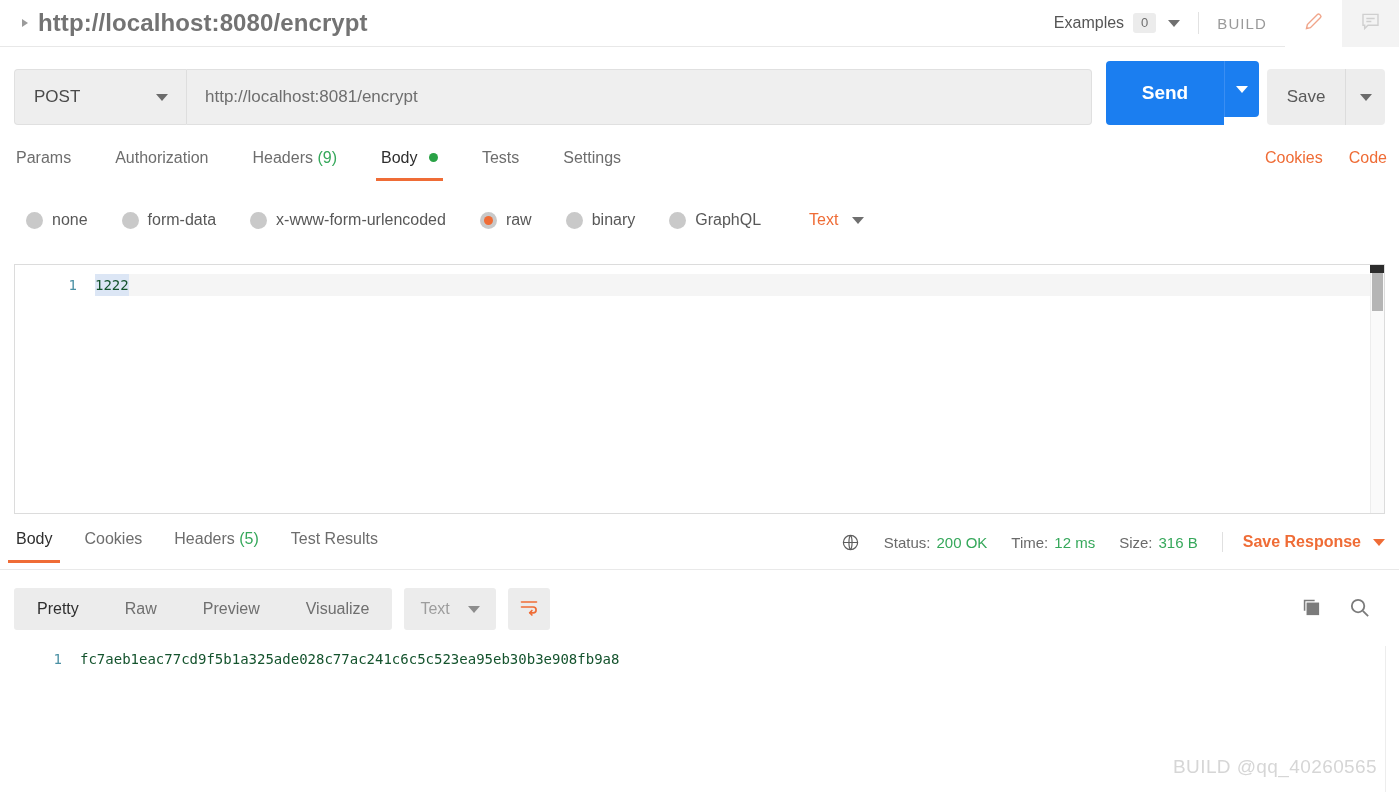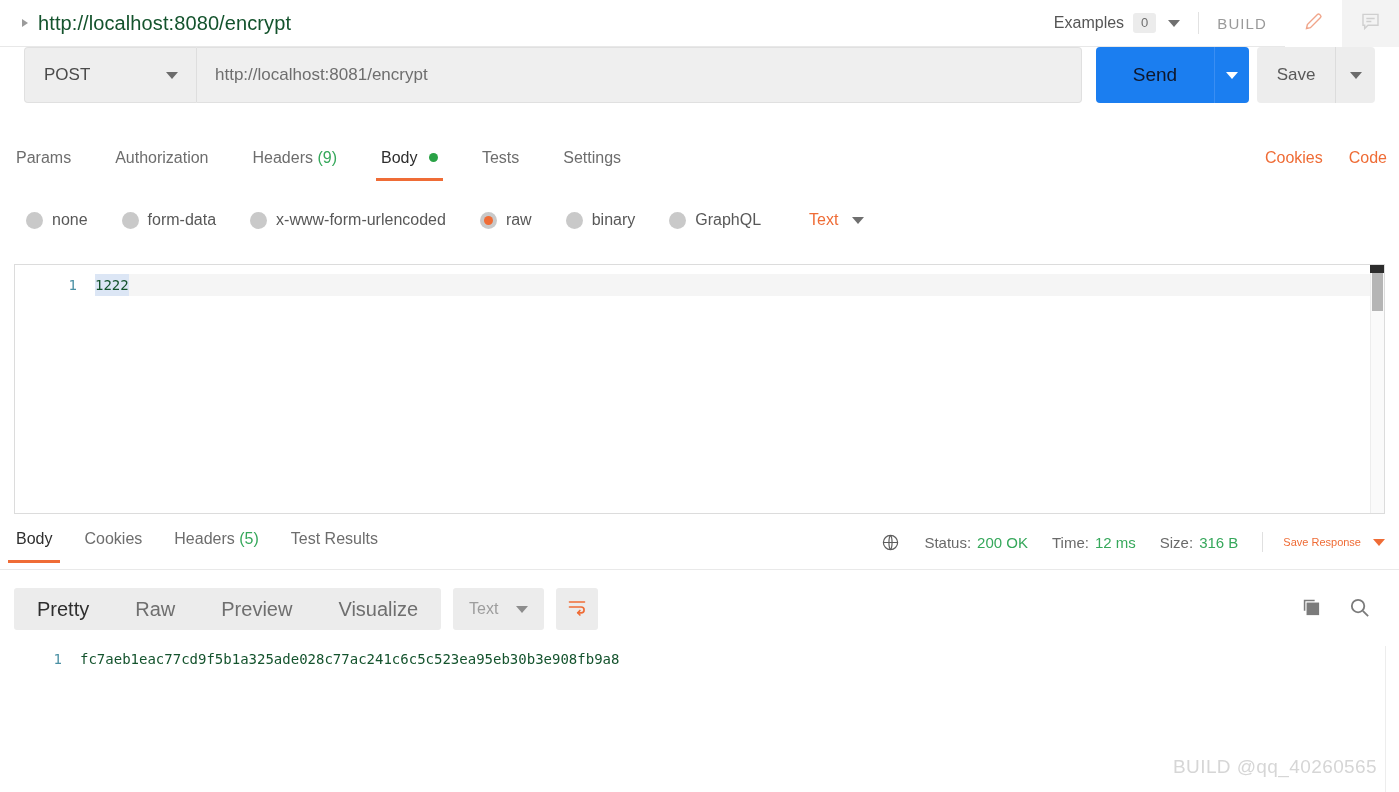--- a/index.html
+++ b/index.html
@@ -20,21 +20,21 @@
     border-bottom: 1px solid #e8e8e8;
     background: #fff;
   }
   .collapse-tri {
     width: 0; height: 0; margin-left: 22px; margin-right: 10px;
     border-left: 6px solid #9b9b9b;
     border-top: 4px solid transparent;
     border-bottom: 4px solid transparent;
     cursor: pointer;
   }
-  .req-title { font-size: 20px; font-weight: normal; color: #14532d; letter-spacing: 0.1px; }
+  .req-title { font-size: 24px; font-weight: bold; color: #737373; letter-spacing: 0.1px; }
   .tb-right { margin-left: auto; display: flex; align-items: center; height: 47px; }
   .examples-label { font-size: 16px; color: #555; }
   .examples-count {
     margin-left: 9px; background: #ececec; color: #6f6f6f; font-size: 13px;
     padding: 2px 8px; border-radius: 3px; line-height: 16px;
   }
   .caret-dn {
     width: 0; height: 0; margin-left: 12px;
     border-top: 7px solid #6f6f6f;
     border-left: 6px solid transparent;
@@ -46,21 +46,21 @@
   .icon-btn {
     width: 57px; height: 47px; display: flex; align-items: center; justify-content: center;
     cursor: pointer;
   }
   .icon-btn.white { background: #ffffff; margin-left: 18px; }
   .icon-btn.grey { background: #f3f3f3; }
 
   
   .urlrow {
     position: absolute; left: 0; top: 47px; width: 1399px; height: 78px;
-    display: flex; align-items: flex-start; padding: 0 24px;
+    display: flex; align-items: flex-end; padding: 0 14px;
   }
   .method-box {
     width: 172px; height: 56px; background: #eeeeee; border: 1px solid #e0e0e0;
     border-right: none;
     border-radius: 4px 0 0 4px;
     display: flex; align-items: center; cursor: pointer;
   }
   .method-text { margin-left: 19px; font-size: 17px; color: #4a4a4a; }
   .method-caret {
     margin-left: auto; margin-right: 18px;
@@ -72,22 +72,22 @@
   .url-input {
     flex: 1; height: 56px; background: #efefef; border: 1px solid #e0e0e0;
     border-left: 1px solid #dedede;
     border-radius: 0 4px 4px 0;
     font-size: 17px; color: #6e6e6e;
     padding: 0 18px; outline: none;
     font-family: "Liberation Sans", sans-serif;
   }
   .send-wrap { display: flex; margin-left: 14px; }
   .send-btn {
-    width: 118px; height: 56px; background: #1b7ef0; color: #0f172a;
-    border: none; font-size: 19px; font-weight: normal; cursor: pointer;
+    width: 118px; height: 64px; background: #1b7ef0; color: #ffffff;
+    border: none; font-size: 19px; font-weight: bold; cursor: pointer;
     border-radius: 4px 0 0 4px;
     font-family: "Liberation Sans", sans-serif;
   }
   .send-caret-btn {
     width: 35px; height: 56px; background: #1b7ef0; border: none;
     border-left: 1px solid #3a8ef3; border-radius: 0 4px 4px 0;
     display: flex; align-items: center; justify-content: center; cursor: pointer;
   }
   .wcaret { width: 0; height: 0; border-top: 7px solid #fff; border-left: 6px solid transparent; border-right: 6px solid transparent; }
   .save-wrap { display: flex; margin-left: 8px; }
@@ -180,32 +180,32 @@
     margin-right: 16px; cursor: pointer; white-space: nowrap;
   }
   .resp-tab.active { color: #2e2e2e; }
   .resp-tab.active::after {
     content: ""; position: absolute; left: 0; right: 0; bottom: 0; height: 3px; background: #ef6c36;
   }
   .resp-meta { margin-left: auto; display: flex; align-items: center; padding-top: 8px; padding-right: 14px; }
   .meta-k { font-size: 15px; color: #6a6a6a; margin-left: 24px; }
   .meta-v { font-size: 15px; color: #36a85b; margin-left: 6px; }
   .vsep { width: 1px; height: 20px; background: #e0e0e0; margin-left: 24px; }
-  .save-resp { color: #ef6c36; font-size: 11px; font-weight: normal; margin-left: 20px; cursor: pointer; }
+  .save-resp { color: #ef6c36; font-size: 16px; font-weight: bold; margin-left: 20px; cursor: pointer; }
   .orange-caret { width: 0; height: 0; margin-left: 12px; border-top: 7px solid #ef6c36; border-left: 6px solid transparent; border-right: 6px solid transparent; }
 
   
   .resp-toolbar {
     position: absolute; left: 0; top: 586px; width: 1399px; height: 46px;
     display: flex; align-items: center; padding-left: 14px;
   }
   .seg {
     display: flex; align-items: center; background: #ececec; border-radius: 3px; height: 42px;
   }
-  .seg-item { font-size: 20px; color: #6f6f6f; padding: 8px 23px; line-height: 42px; cursor: pointer; }
+  .seg-item { font-size: 16px; color: #6f6f6f; padding: 8px 23px; line-height: 42px; cursor: pointer; }
   .seg-item.active { color: #2e2e2e; }
   .fmt-drop {
     display: flex; align-items: center; background: #ececec; border-radius: 3px;
     height: 42px; margin-left: 12px; padding: 0 16px; cursor: pointer;
   }
   .fmt-drop .lbl { font-size: 16px; color: #9d9d9d; }
   .fmt-drop .c { width: 0; height: 0; margin-left: 18px; border-top: 7px solid #8d8d8d; border-left: 6px solid transparent; border-right: 6px solid transparent; }
   .wrap-btn {
     width: 42px; height: 42px; background: #ececec; border-radius: 3px; margin-left: 12px;
     display: flex; align-items: center; justify-content: center; cursor: pointer;

